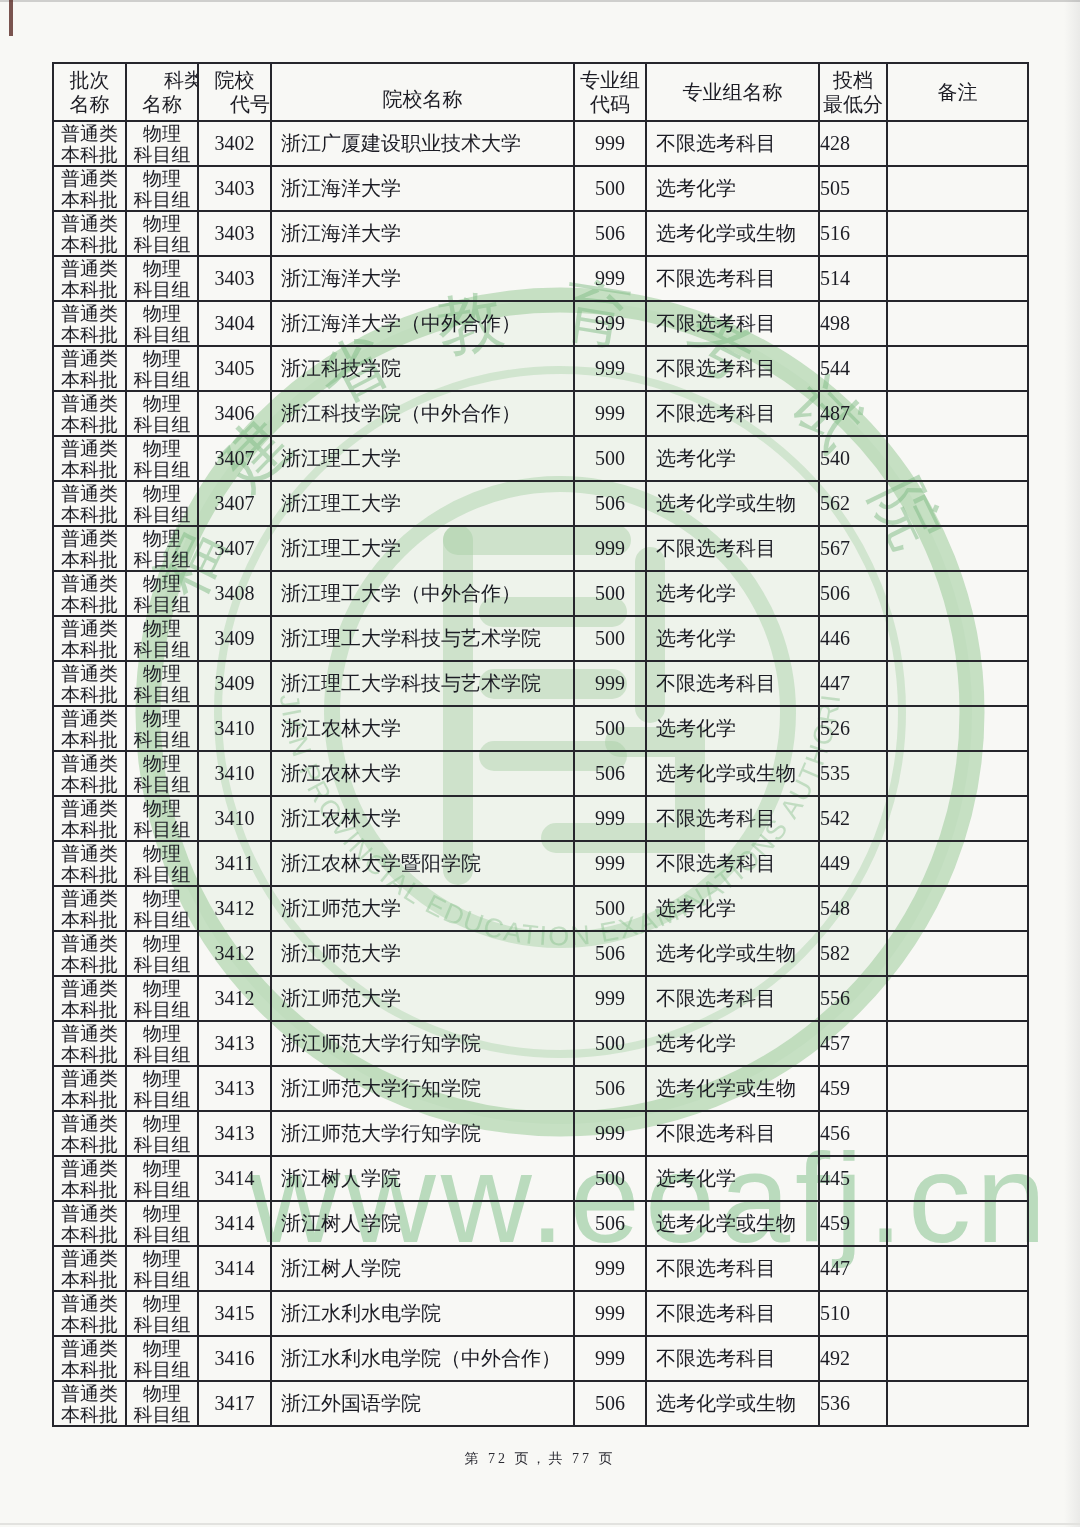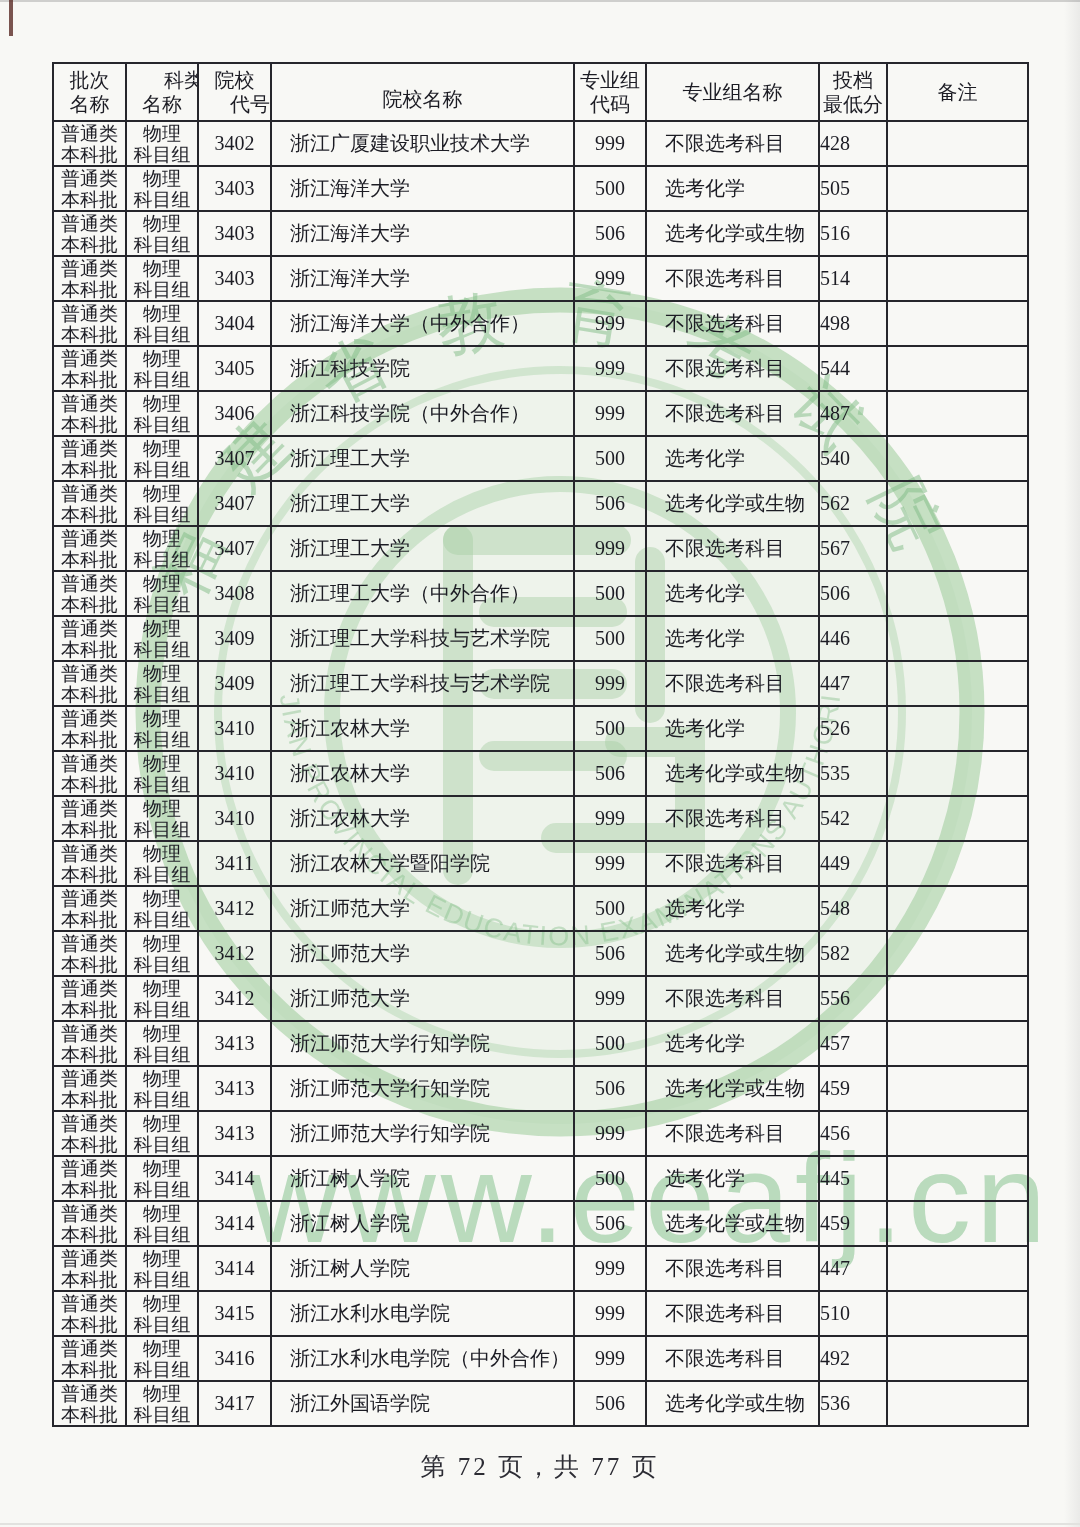--- a/index.html
+++ b/index.html
@@ -21,25 +21,25 @@
     position:absolute;left:52px;top:62px;width:975px;
     border-collapse:collapse;table-layout:fixed;background:transparent;border-radius:25px;
   }
   .score-table th,.score-table td{
     border:2px solid #26262c;vertical-align:middle;text-align:center;
     padding:0;font-weight:normal;overflow:hidden;white-space:nowrap;
   }
   .score-table thead th{height:56px;font-size:20px;line-height:24px;}
   .score-table tbody td{height:43px;font-size:20px;}
   .score-table .two-line span{display:block;font-size:19px;line-height:21px;}
-  .score-table td.cell-left{text-align:left;padding-left:18px;}
+  .score-table td.cell-left{text-align:left;padding-left:9px;}
   .score-table td.cell-right{text-align:left;padding-right:5px;}
   .footer{
     position:absolute;top:1450px;left:0;width:100%;text-align:center;
-    font-size:25px;letter-spacing:3px;color:#2c2c34;
+    font-size:14px;letter-spacing:3px;color:#2c2c34;
   }
 </style>
 </head>
 <body>
 
 <div class="page">
 
   <div class="scan-top-line"></div>
   <div class="scan-corner-mark"></div>
   <div class="scan-right-shade"></div>

